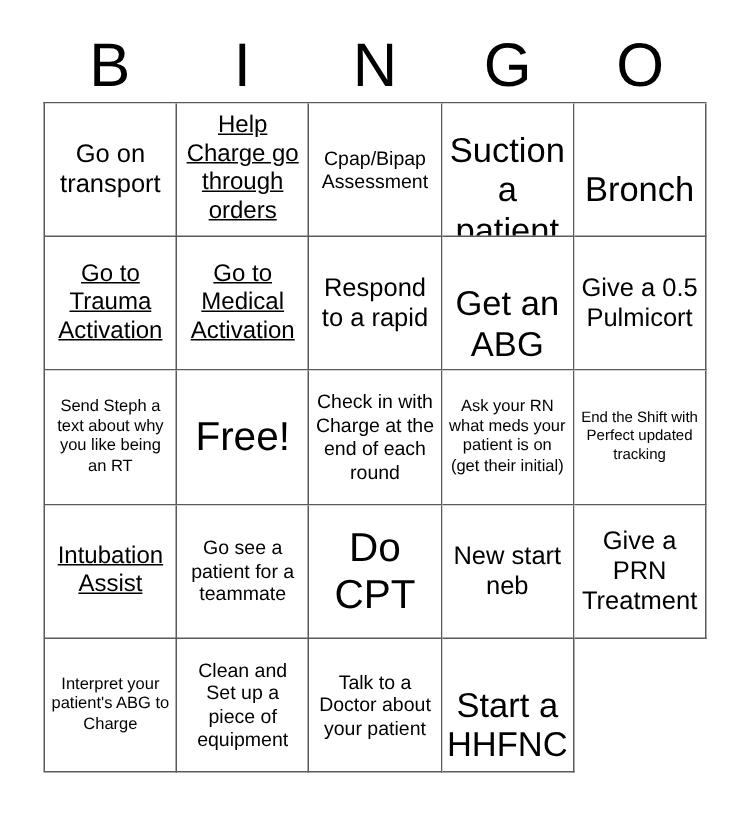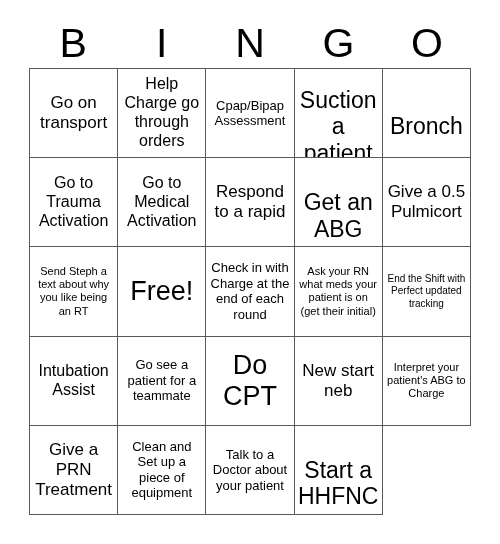--- a/index.html
+++ b/index.html
@@ -79,21 +79,21 @@
     text-align: center;
     line-height: 1.18;
     word-wrap: break-word;
     color: #000000;
   }
 
   
   .fs-xxl .cell-text { font-size: 27px; line-height: 1.14; }
   .fs-xl  .cell-text { font-size: 23px; line-height: 1.16; margin-top: 27px; }
   .fs-lg  .cell-text { font-size: 17px; line-height: 1.17; }
-  .fs-md  .cell-text { font-size: 16px; line-height: 1.18; }
+  .fs-md  .cell-text { font-size: 16px; line-height: 1.18; text-decoration: underline; }
   .fs-sm  .cell-text { font-size: 13px; line-height: 1.2; }
   .fs-xs  .cell-text { font-size: 11px; line-height: 1.22; }
   .fs-xxs .cell-text { font-size: 10px; line-height: 1.24; }
 </style>
 </head>
 <body>
 
 <div id="bingo-page">
 
   <div id="bingo-header">
@@ -155,25 +155,25 @@
       </div>
       <div class="bingo-cell fs-sm">
         <span class="cell-text">Go see a patient for a teammate</span>
       </div>
       <div class="bingo-cell fs-xxl">
         <span class="cell-text">Do CPT</span>
       </div>
       <div class="bingo-cell fs-lg">
         <span class="cell-text">New start neb</span>
       </div>
+      <div class="bingo-cell fs-lg">
+        <span class="cell-text">Give a PRN Treatment</span>
+      </div>
       <div class="bingo-cell fs-xs">
         <span class="cell-text">Interpret your patient's ABG to Charge</span>
-      </div>
-      <div class="bingo-cell fs-lg">
-        <span class="cell-text">Give a PRN Treatment</span>
       </div>
       <div class="bingo-cell fs-sm">
         <span class="cell-text">Clean and Set up a piece of equipment</span>
       </div>
       <div class="bingo-cell fs-sm">
         <span class="cell-text">Talk to a Doctor about your patient</span>
       </div>
       <div class="bingo-cell fs-xl">
         <span class="cell-text">Start a HHFNC</span>
       </div>

